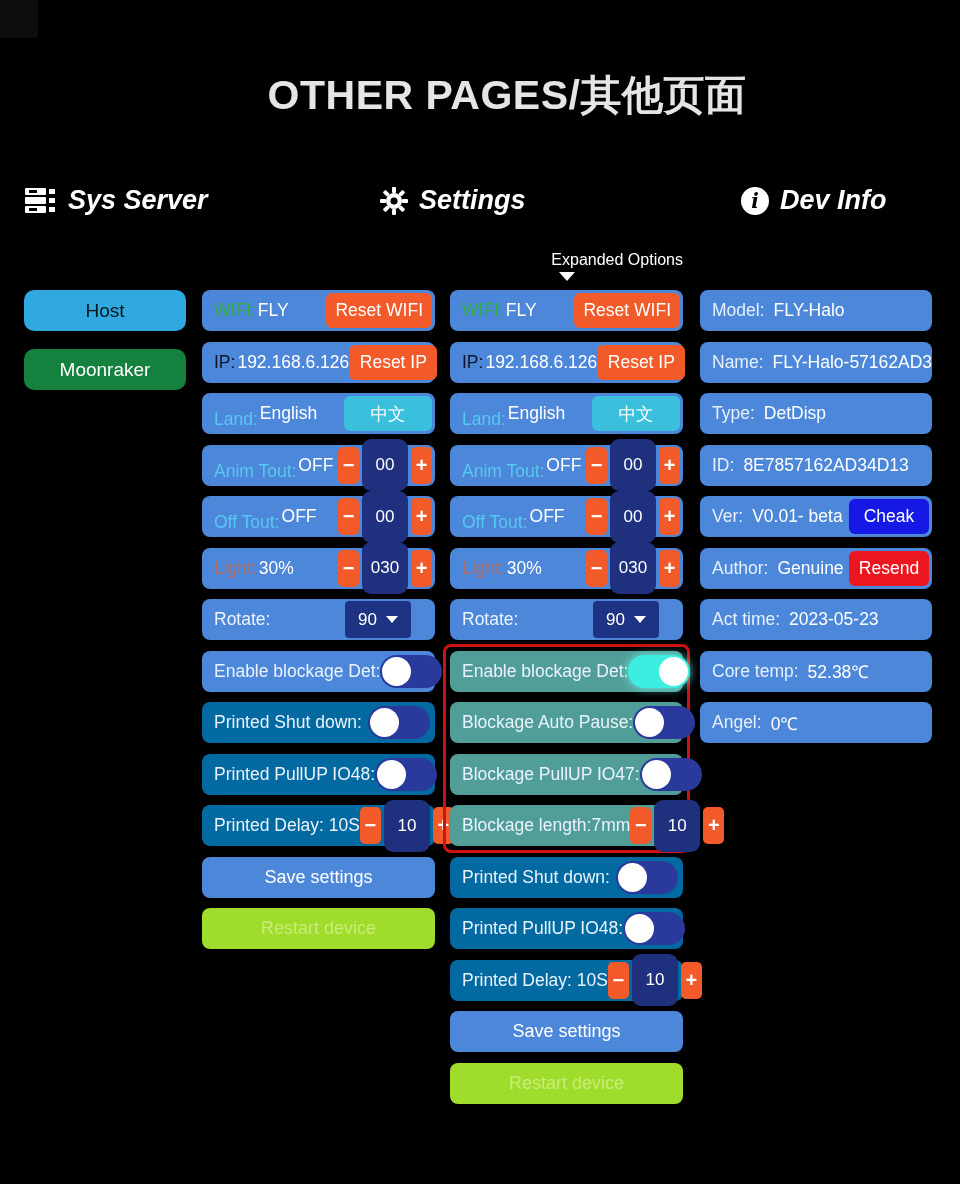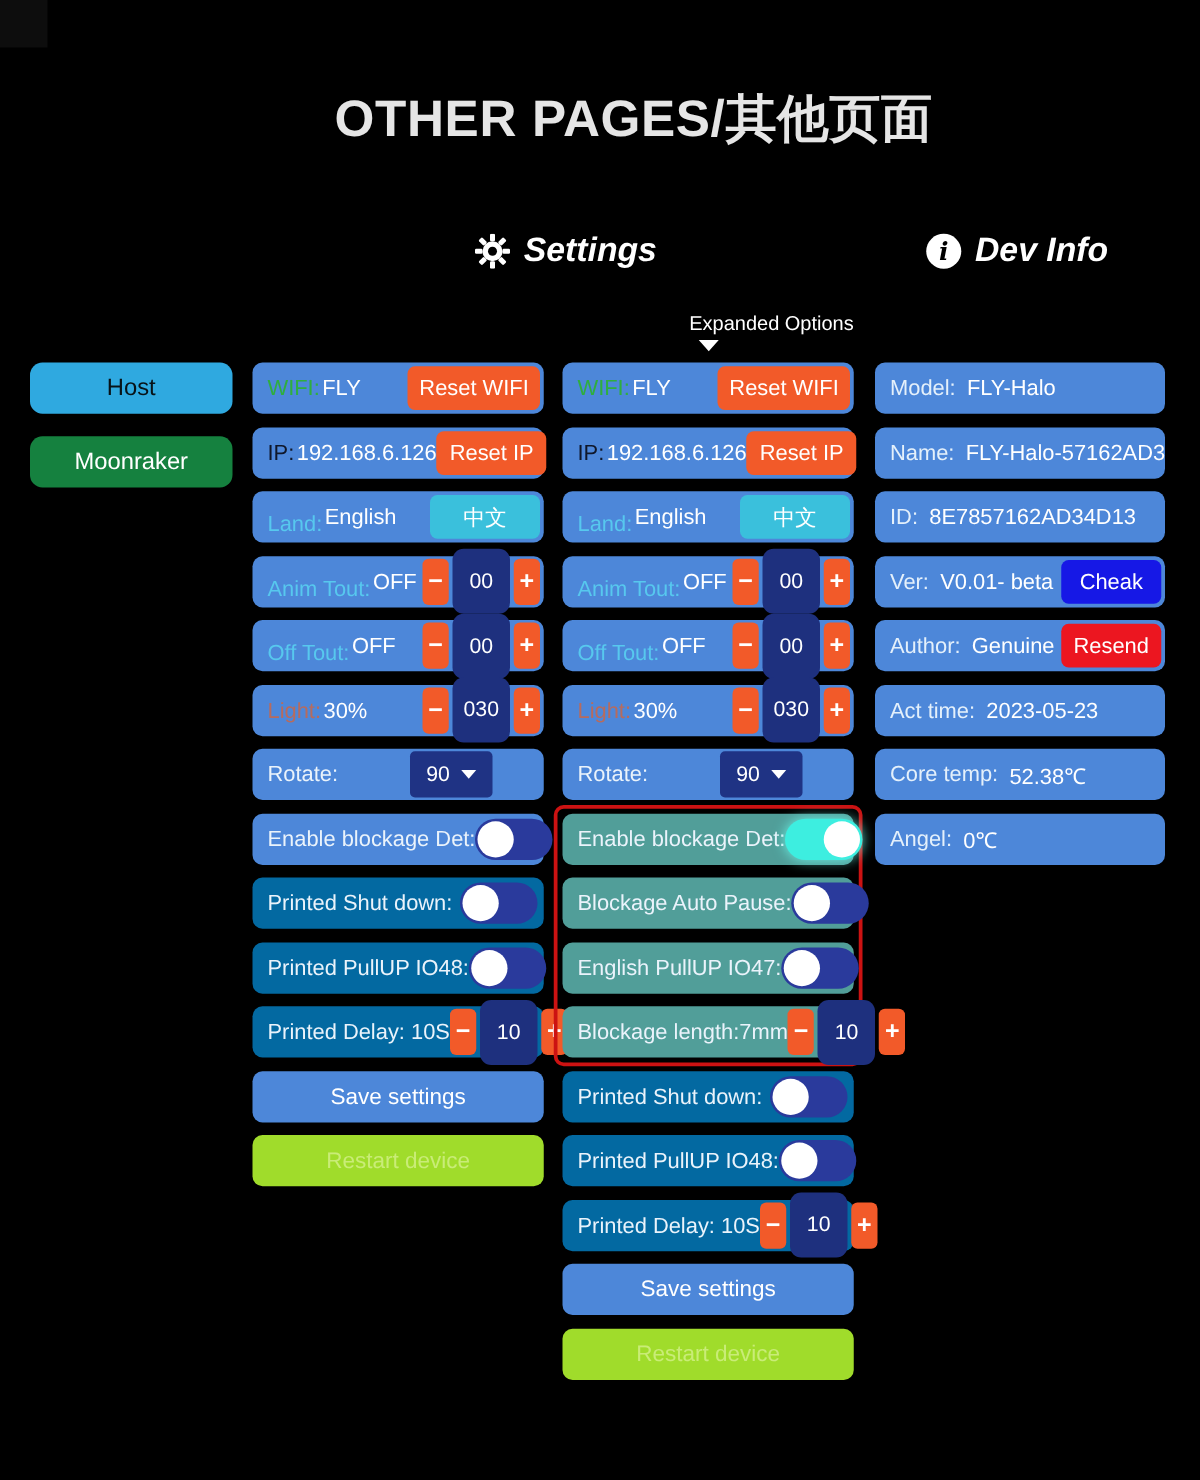--- a/index.html
+++ b/index.html
@@ -61,21 +61,21 @@
   .btn-red{background:#ec1620;}
 
   .step-btn{width:21px;height:37px;border-radius:5px;background:#f25a29;color:#fff;
             display:flex;align-items:center;justify-content:center;font-size:20px;
             font-weight:700;cursor:pointer;flex:none;}
   .step-minus{margin-left:auto;}
   .step-box{width:46px;height:52px;border-radius:9px;background:#1e307e;color:#fff;
             display:flex;align-items:center;justify-content:center;font-size:17px;
             margin:0 3px;flex:none;}
 
-  .dd{margin-left:auto;margin-right:38px;width:66px;height:37px;border-radius:4px;
+  .dd{margin-left:auto;margin-right:21px;width:66px;height:37px;border-radius:4px;
       background:#1f3384;color:#fff;display:flex;align-items:center;justify-content:center;
       gap:9px;font-size:17px;cursor:pointer;}
   .dd-caret{width:0;height:0;border-left:6px solid transparent;
             border-right:6px solid transparent;border-top:7px solid #fff;}
 
   .tog{margin-left:auto;margin-right:2px;width:62px;height:33px;border-radius:17px;
        position:relative;cursor:pointer;flex:none;}
   .tog.off{background:#2a3a9c;}
   .tog.on{background:#3deee0;box-shadow:0 0 10px rgba(110,255,242,.85);}
   .knob{position:absolute;top:2px;width:29px;height:29px;border-radius:50%;background:#fff;}
@@ -91,20 +91,35 @@
   .val-dev{color:#fff;white-space:nowrap;}
 </style>
 </head>
 <body>
 
 <div class="stage">
   <div class="corner"></div>
 
   <div class="page-title">OTHER PAGES/其他页面</div>
 
+  <div class="hdr" style="left:25px;">
+    <span>
+      <svg width="32" height="28" viewBox="0 0 32 28">
+        <rect x="0" y="1" width="21" height="7" rx="1" fill="#fff"></rect>
+          <rect x="24" y="2" width="6" height="5" fill="#fff"></rect>
+        <rect x="0" y="10" width="21" height="7" rx="1" fill="#fff"></rect>
+          <rect x="24" y="11" width="6" height="5" fill="#fff"></rect>
+        <rect x="0" y="19" width="21" height="7" rx="1" fill="#fff"></rect>
+          <rect x="24" y="20" width="6" height="5" fill="#fff"></rect>
+        <rect x="4" y="3" width="8" height="3" fill="#000"></rect>
+          <rect x="4" y="21" width="8" height="3" fill="#000"></rect>
+      </svg>
+    </span>
+    <span>Sys Server</span>
+  </div>
 
   <div class="hdr" style="left:380px;">
     <span>
       <svg width="28" height="28" viewBox="0 0 28 28">
         <g fill="#fff">
           <circle cx="14" cy="14" r="8"></circle>
           <rect x="12" y="0" width="4" height="6" rx="1"></rect>
           <rect x="12" y="22" width="4" height="6" rx="1"></rect>
           <rect x="0" y="12" width="6" height="4" rx="1"></rect>
           <rect x="22" y="12" width="6" height="4" rx="1"></rect>
@@ -259,21 +274,21 @@
             <div class="knob"></div>
           </div>
         </div>
         <div class="row bg-teal">
           <span class="lab lab-soft">Blockage Auto Pause:</span>
           <div class="tog off">
             <div class="knob"></div>
           </div>
         </div>
         <div class="row bg-teal">
-          <span class="lab lab-soft">English PullUP IO47:</span>
+          <span class="lab lab-soft">Blockage PullUP IO47:</span>
           <div class="tog off">
             <div class="knob"></div>
           </div>
         </div>
         <div class="row bg-teal">
           <span class="lab lab-soft">Blockage length:7mm</span>
           <div class="step-btn step-minus">−</div>
           <div class="step-box">10</div>
           <div class="step-btn">+</div>
         </div>
@@ -306,20 +321,24 @@
   <div class="col" id="col-dev">
       <div class="row bg-blue">
         <span class="lab lab-dev">Model:</span>
         <span class="val-dev">FLY-Halo</span>
       </div>
       <div class="row bg-blue">
         <span class="lab lab-dev">Name:</span>
         <span class="val-dev">FLY-Halo-57162AD3</span>
       </div>
       <div class="row bg-blue">
+        <span class="lab lab-dev">Type:</span>
+        <span class="val-dev">DetDisp</span>
+      </div>
+      <div class="row bg-blue">
         <span class="lab lab-dev">ID:</span>
         <span class="val-dev">8E7857162AD34D13</span>
       </div>
       <div class="row bg-blue">
         <span class="lab lab-dev">Ver:</span>
         <span class="val-dev">V0.01- beta</span>
         <div class="pill pill-sm btn-blue">Cheak</div>
       </div>
       <div class="row bg-blue">
         <span class="lab lab-dev">Author:</span>

